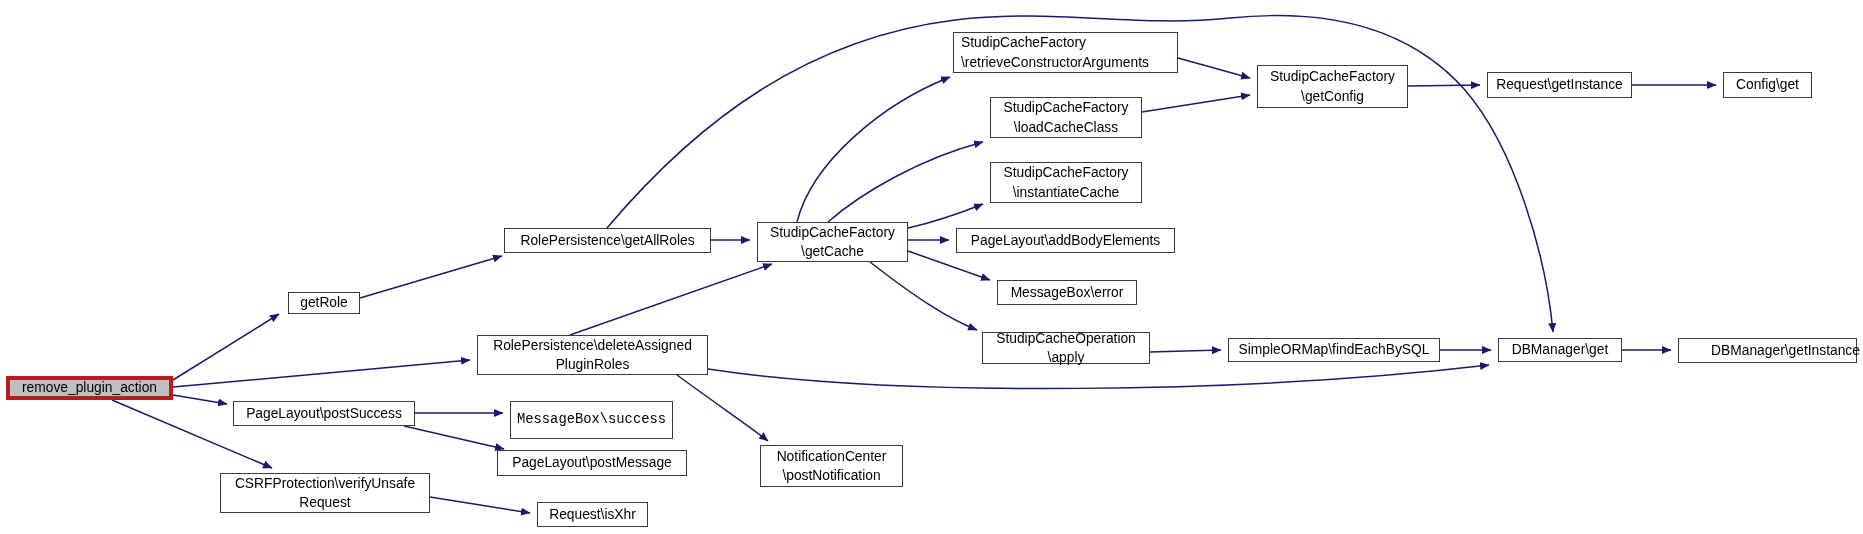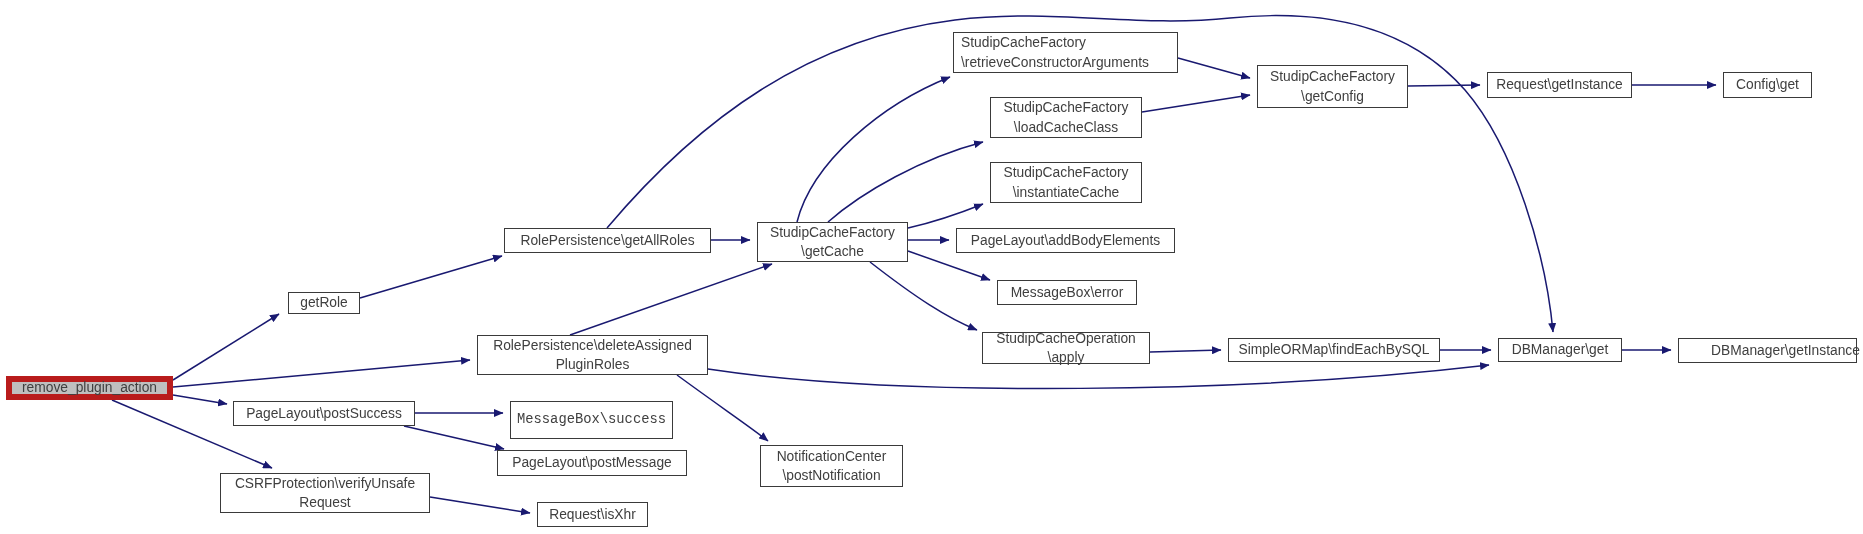--- a/index.html
+++ b/index.html
@@ -17,33 +17,33 @@
   }
   .edge {
     fill: none;
     stroke-width: 1.5px;
   }
   .node {
     position: absolute;
     box-sizing: border-box;
     border: 1px solid #3a3a3a;
     background: #ffffff;
-    color: #404040;
+    color: #000000;
     font-size: 13.8px;
     line-height: 1.38;
     display: flex;
     flex-direction: column;
     justify-content: center;
     align-items: center;
     white-space: nowrap;
     cursor: pointer;
   }
   .node.root {
     background: #bfbfbf;
-    border: 6px solid #b91c1c;
+    border: 4px solid #b91c1c;
     cursor: default;
   }
   .node.align-left {
     align-items: flex-start;
     padding-left: 7px;
   }
   .node-line { display: block; }
 </style>
 </head>
 <body>

